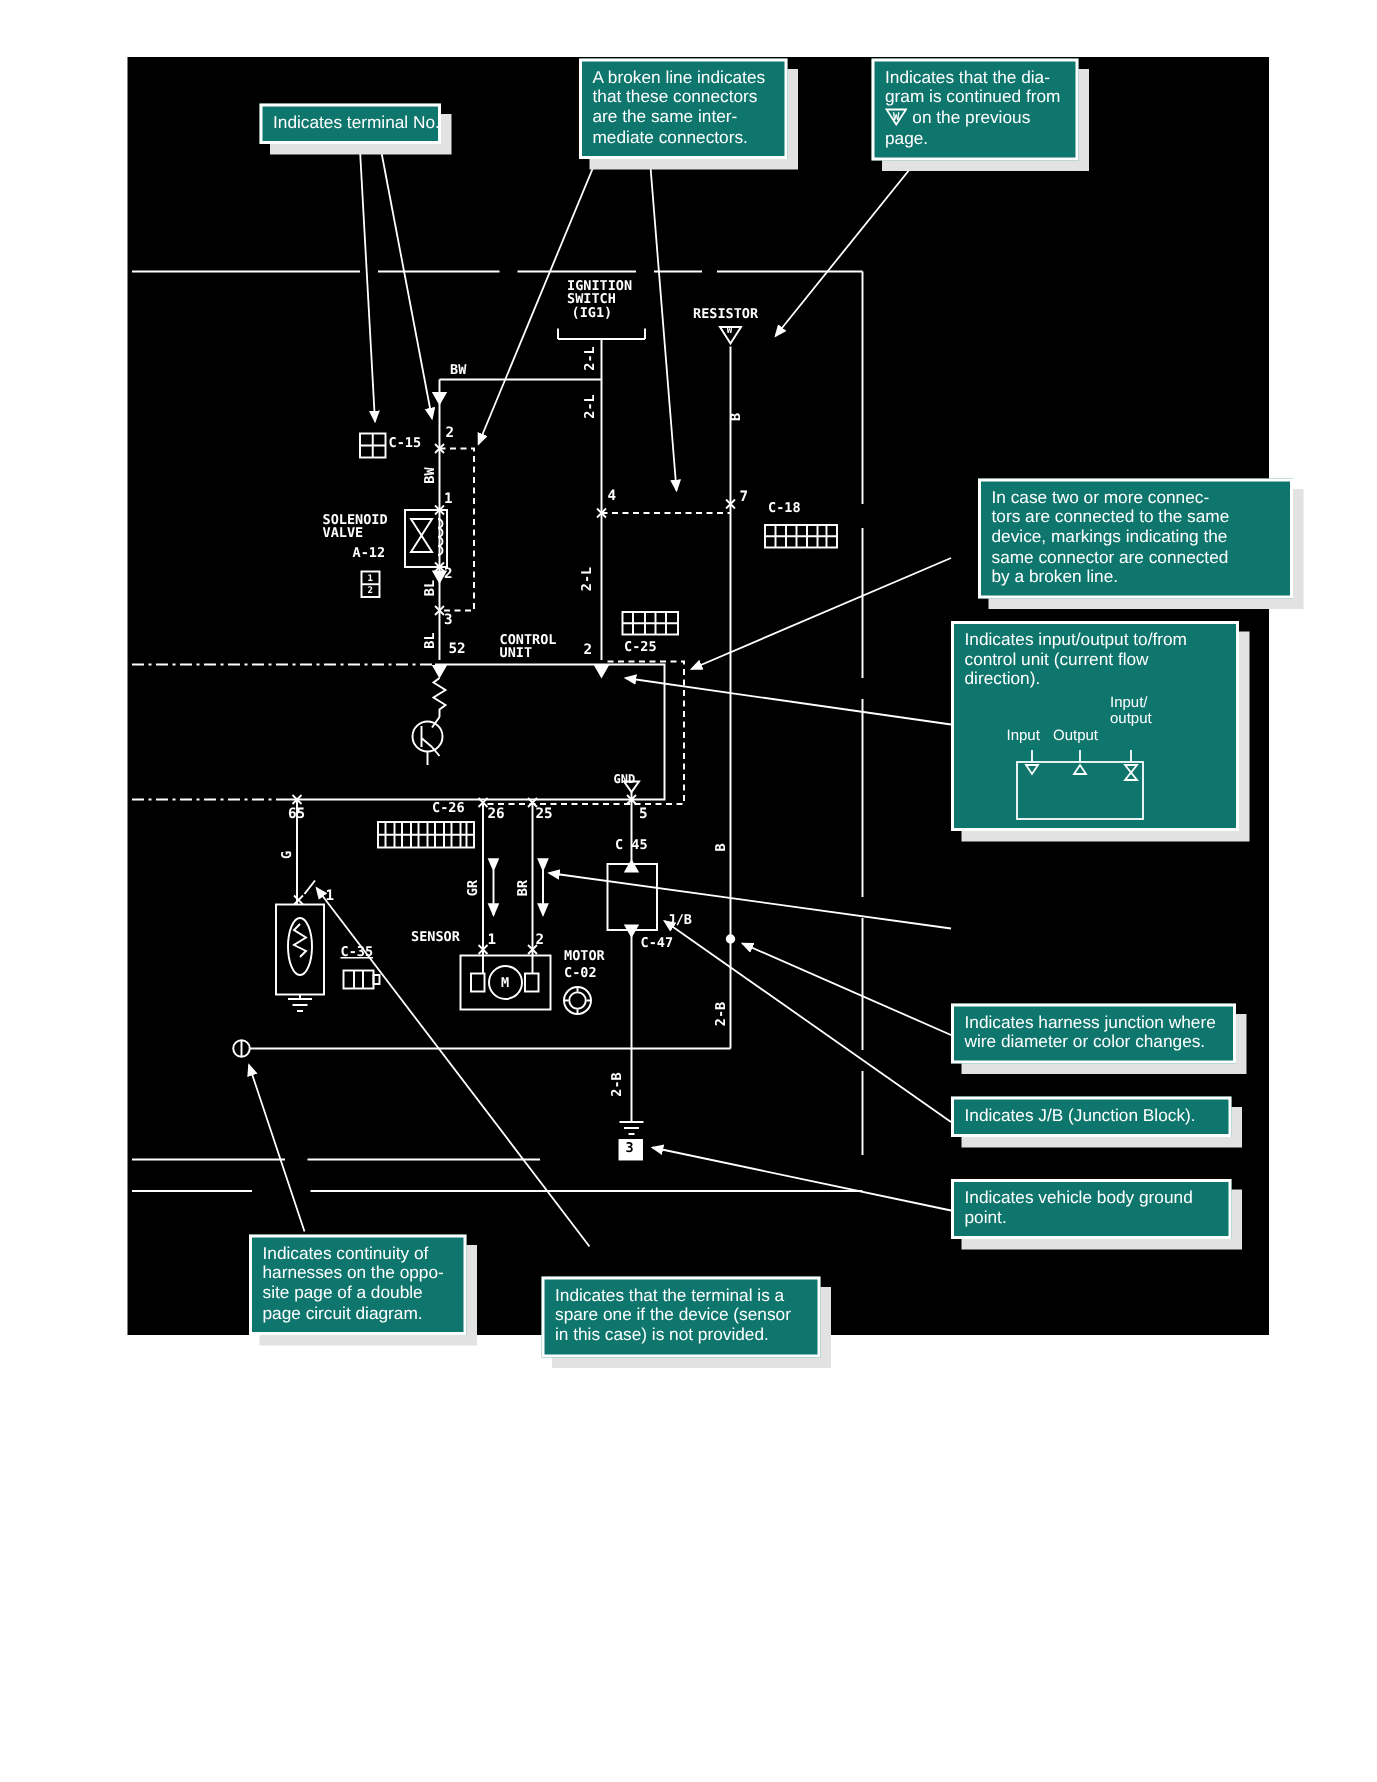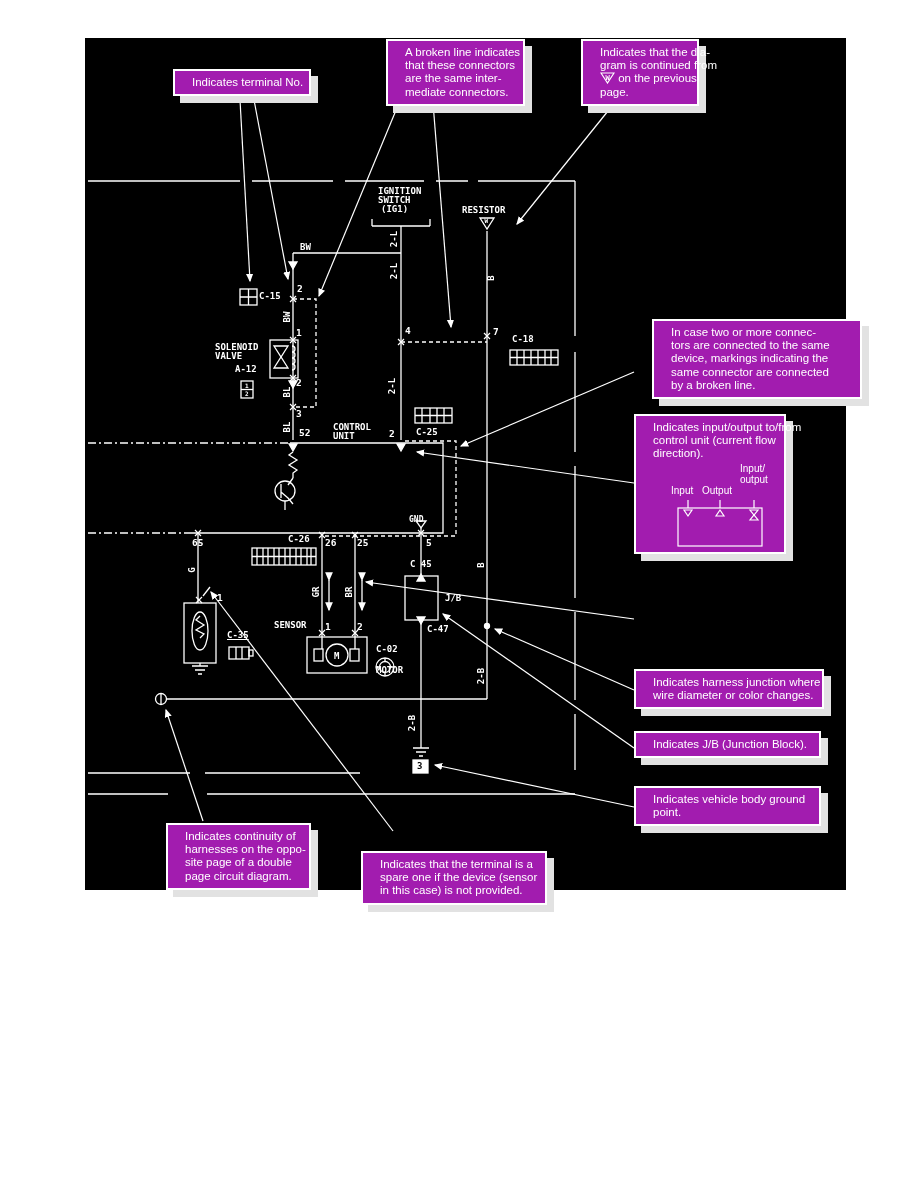--- a/index.html
+++ b/index.html
@@ -1,21 +1,21 @@
 <!DOCTYPE html>
 <html><head>
 <meta charset="utf-8">
 <style>
   html,body{margin:0;padding:0;background:#fff;}
   #page{position:relative;width:918px;height:1188px;background:#fff;overflow:hidden;
         font-family:"Liberation Sans",sans-serif;}
   #panel{position:absolute;left:85px;top:38px;width:761px;height:852px;background:#000;}
   #lines{position:absolute;left:0;top:0;width:918px;height:1188px;}
-  .callout{position:absolute;background:#a21caf;border:2px solid #fff;color:#fff;
-           font:11.5px/13.2px "Liberation Sans",sans-serif;padding:5px 17px;
+  .callout{position:absolute;background:#0f766e;border:2px solid #fff;color:#fff;
+           font:11.5px/13.2px "Liberation Sans",sans-serif;padding:5px 7px;
            box-sizing:border-box;box-shadow:7px 7px 0 #e2e2e2;z-index:5;}
   .callout div{white-space:nowrap;}
   .d{position:absolute;color:#fff;font:bold 9px "DejaVu Sans Mono",monospace;
      white-space:nowrap;z-index:4;letter-spacing:0;}
   .t{position:absolute;color:#fff;font:bold 9.5px "DejaVu Sans Mono",monospace;
      white-space:nowrap;z-index:4;}
   .rot{transform:translate(-50%,-50%) rotate(-90deg);}
   .tiny{font:bold 6px "DejaVu Sans Mono",monospace;}
   .gnum{position:absolute;color:#000;font:bold 9px "DejaVu Sans Mono",monospace;z-index:6;}
   .exlab{position:absolute;color:#fff;font:10px "Liberation Sans",sans-serif;white-space:nowrap;}
@@ -174,25 +174,25 @@
   <span class="d" style="left:215px;top:342px;">SOLENOID</span>
   <span class="d" style="left:215px;top:351px;">VALVE</span>
   <span class="d" style="left:235px;top:364px;">A-12</span>
   <span class="d" style="left:333px;top:422px;">CONTROL</span>
   <span class="d" style="left:333px;top:431px;">UNIT</span>
   <span class="d" style="left:416px;top:427px;">C-25</span>
   <span class="d" style="left:512px;top:334px;">C-18</span>
   <span class="d" style="left:288px;top:534px;">C-26</span>
   <span class="d" style="left:227px;top:620px;padding-left:47px;">SENSOR</span>
   <span class="d" style="left:227px;top:630px;text-decoration:underline;">C-35</span>
-  <span class="d" style="left:376px;top:633px;margin-top:32px;">MOTOR</span>
+  <span class="d" style="left:376px;top:633px;">MOTOR</span>
   <span class="d" style="left:376px;top:644px;">C-02</span>
   <span class="d tiny" style="left:334px;top:651px;font-size:9px;">M</span>
   <span class="d" style="left:410px;top:559px;">C 45</span>
-  <span class="d" style="left:445px;top:593px;">J/B</span>
+  <span class="d" style="left:445px;top:609px;">J/B</span>
   <span class="d" style="left:427px;top:624px;">C-47</span>
   <span class="d" style="left:409px;top:515px;font-size:8px;">GND</span>
 
   <span class="d" style="left:300px;top:242px;">BW</span>
   <span class="d rot" style="left:394px;top:239px;">2-L</span>
   <span class="d rot" style="left:394px;top:271px;">2-L</span>
   <span class="d rot" style="left:392px;top:386px;">2-L</span>
   <span class="d rot" style="left:287px;top:317px;">BW</span>
   <span class="d rot" style="left:287px;top:392px;">BL</span>
   <span class="d rot" style="left:287px;top:427px;">BL</span>
@@ -216,53 +216,53 @@
   <span class="t" style="left:325px;top:537px;">26</span>
   <span class="t" style="left:357px;top:537px;">25</span>
   <span class="t" style="left:426px;top:537px;">5</span>
   <span class="t" style="left:217px;top:592px;">1</span>
   <span class="t" style="left:325px;top:621px;">1</span>
   <span class="t" style="left:357px;top:621px;">2</span>
   <span class="gnum" style="left:417px;top:761px;">3</span>
   <span class="d tiny" style="left:245px;top:382px;">1</span>
   <span class="d tiny" style="left:245px;top:390px;">2</span>
 
-  <div class="callout" style="left:173px;top:69px;width:138px;">
+  <div class="callout" style="left:173px;top:69px;width:121px;">
     <div>Indicates terminal No.</div>
   </div>
 
   <div class="callout" style="left:386px;top:39px;width:139px;">
     <div>A broken line indicates</div>
     <div>that these connectors</div>
     <div>are the same inter-</div>
     <div>mediate connectors.</div>
   </div>
 
-  <div class="callout" style="left:581px;top:39px;width:118px;">
+  <div class="callout" style="left:581px;top:39px;width:138px;">
     <div>Indicates that the dia-</div>
     <div>gram is continued from</div>
     <div>
       <svg width="15" height="12" style="vertical-align:-2px;">
         <polygon points="1,1 14,1 7.5,11" fill="none" stroke="#fff" stroke-width="1.2"></polygon>
         <text x="7.5" y="8" fill="#fff" font-size="7" font-weight="bold" text-anchor="middle" font-family="DejaVu Sans Mono, monospace">W</text>
       </svg>
       <span>on the previous</span>
     </div>
     <div>page.</div>
   </div>
 
   <div class="callout" style="left:652px;top:319px;width:210px;">
     <div>In case two or more connec-</div>
     <div>tors are connected to the same</div>
     <div>device, markings indicating the</div>
     <div>same connector are connected</div>
     <div>by a broken line.</div>
   </div>
 
-  <div class="callout" style="left:634px;top:414px;width:152px;height:140px;">
+  <div class="callout" style="left:634px;top:414px;width:192px;height:140px;">
     <div>Indicates input/output to/from</div>
     <div>control unit (current flow</div>
     <div>direction).</div>
     <span class="exlab" style="left:35px;top:69px;">Input</span>
     <span class="exlab" style="left:66px;top:69px;">Output</span>
     <span class="exlab" style="left:104px;top:47px;">Input/</span>
     <span class="exlab" style="left:104px;top:58px;">output</span>
     <svg width="104" height="52" style="position:absolute;left:36px;top:82px;">
       <g stroke="#fff" stroke-width="1.2" fill="none">
         <rect x="6" y="10" width="84" height="38"></rect>

